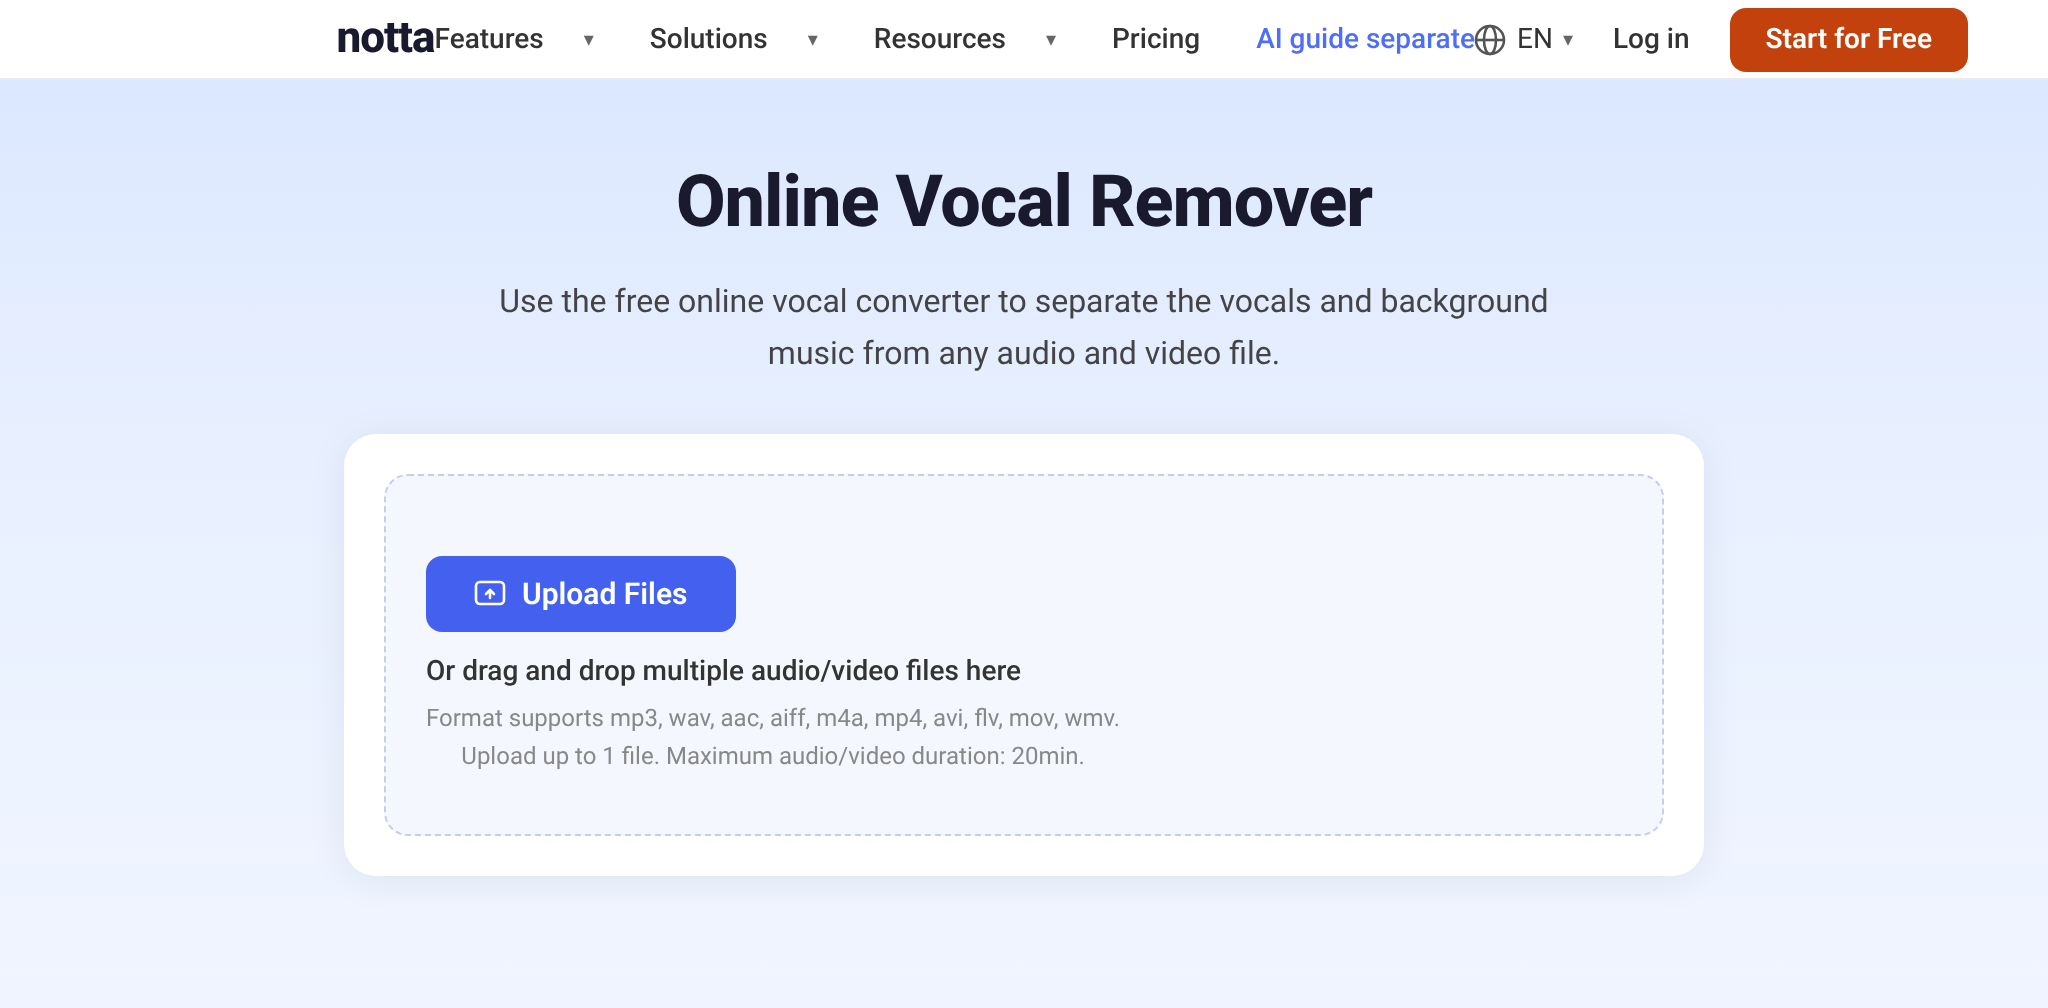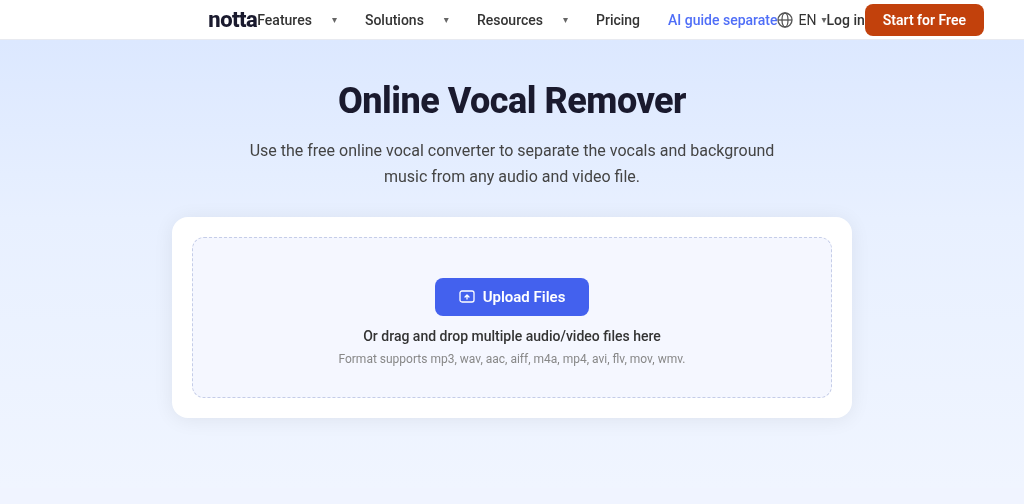--- a/index.html
+++ b/index.html
@@ -57,20 +57,21 @@
     }
 
     .nav-links li a.ai-guide {
       color: #4F6EF7;
       font-weight: 500;
     }
 
     .nav-right {
       display: flex;
       align-items: center;
+      gap: 20px;
     }
 
     .lang-btn {
       display: flex;
       align-items: center;
       gap: 5px;
       font-size: 14px;
       color: #333;
       cursor: pointer;
       background: none;
@@ -136,21 +137,21 @@
       width: 680px;
       box-shadow: 0 2px 20px rgba(0,0,0,0.07);
     }
 
     .upload-dropzone {
       background: #f5f7ff;
       border-radius: 12px;
       border: 1.5px dashed #c5cde8;
       display: flex;
       flex-direction: column;
-      align-items: center;
+      align-items: flex-start;
       justify-content: center;
       padding: 40px 20px 28px;
       min-height: 160px;
     }
 
     .upload-btn {
       background: #4361ee;
       color: #fff;
       border: none;
       border-radius: 8px;
@@ -245,16 +246,17 @@
       <button class="upload-btn">
         <svg class="upload-icon-svg" viewBox="0 0 16 16" fill="none">
           <rect x="1" y="2" width="14" height="11" rx="2" stroke="white" stroke-width="1.3" fill="none"></rect>
           <path d="M8 10V6M8 6L6 8M8 6L10 8" stroke="white" stroke-width="1.3" stroke-linecap="round" stroke-linejoin="round"></path>
         </svg>
         <span>Upload Files</span>
       </button>
       <p class="drag-drop-text">Or drag and drop multiple audio/video files here</p>
       <p class="format-info">
         <span>Format supports mp3, wav, aac, aiff, m4a, mp4, avi, flv, mov, wmv.</span><br>
+        <span>Upload up to 1 file. Maximum audio/video duration: 20min.</span>
       </p>
     </div>
   </div>
 </div>
 
 </body></html>

